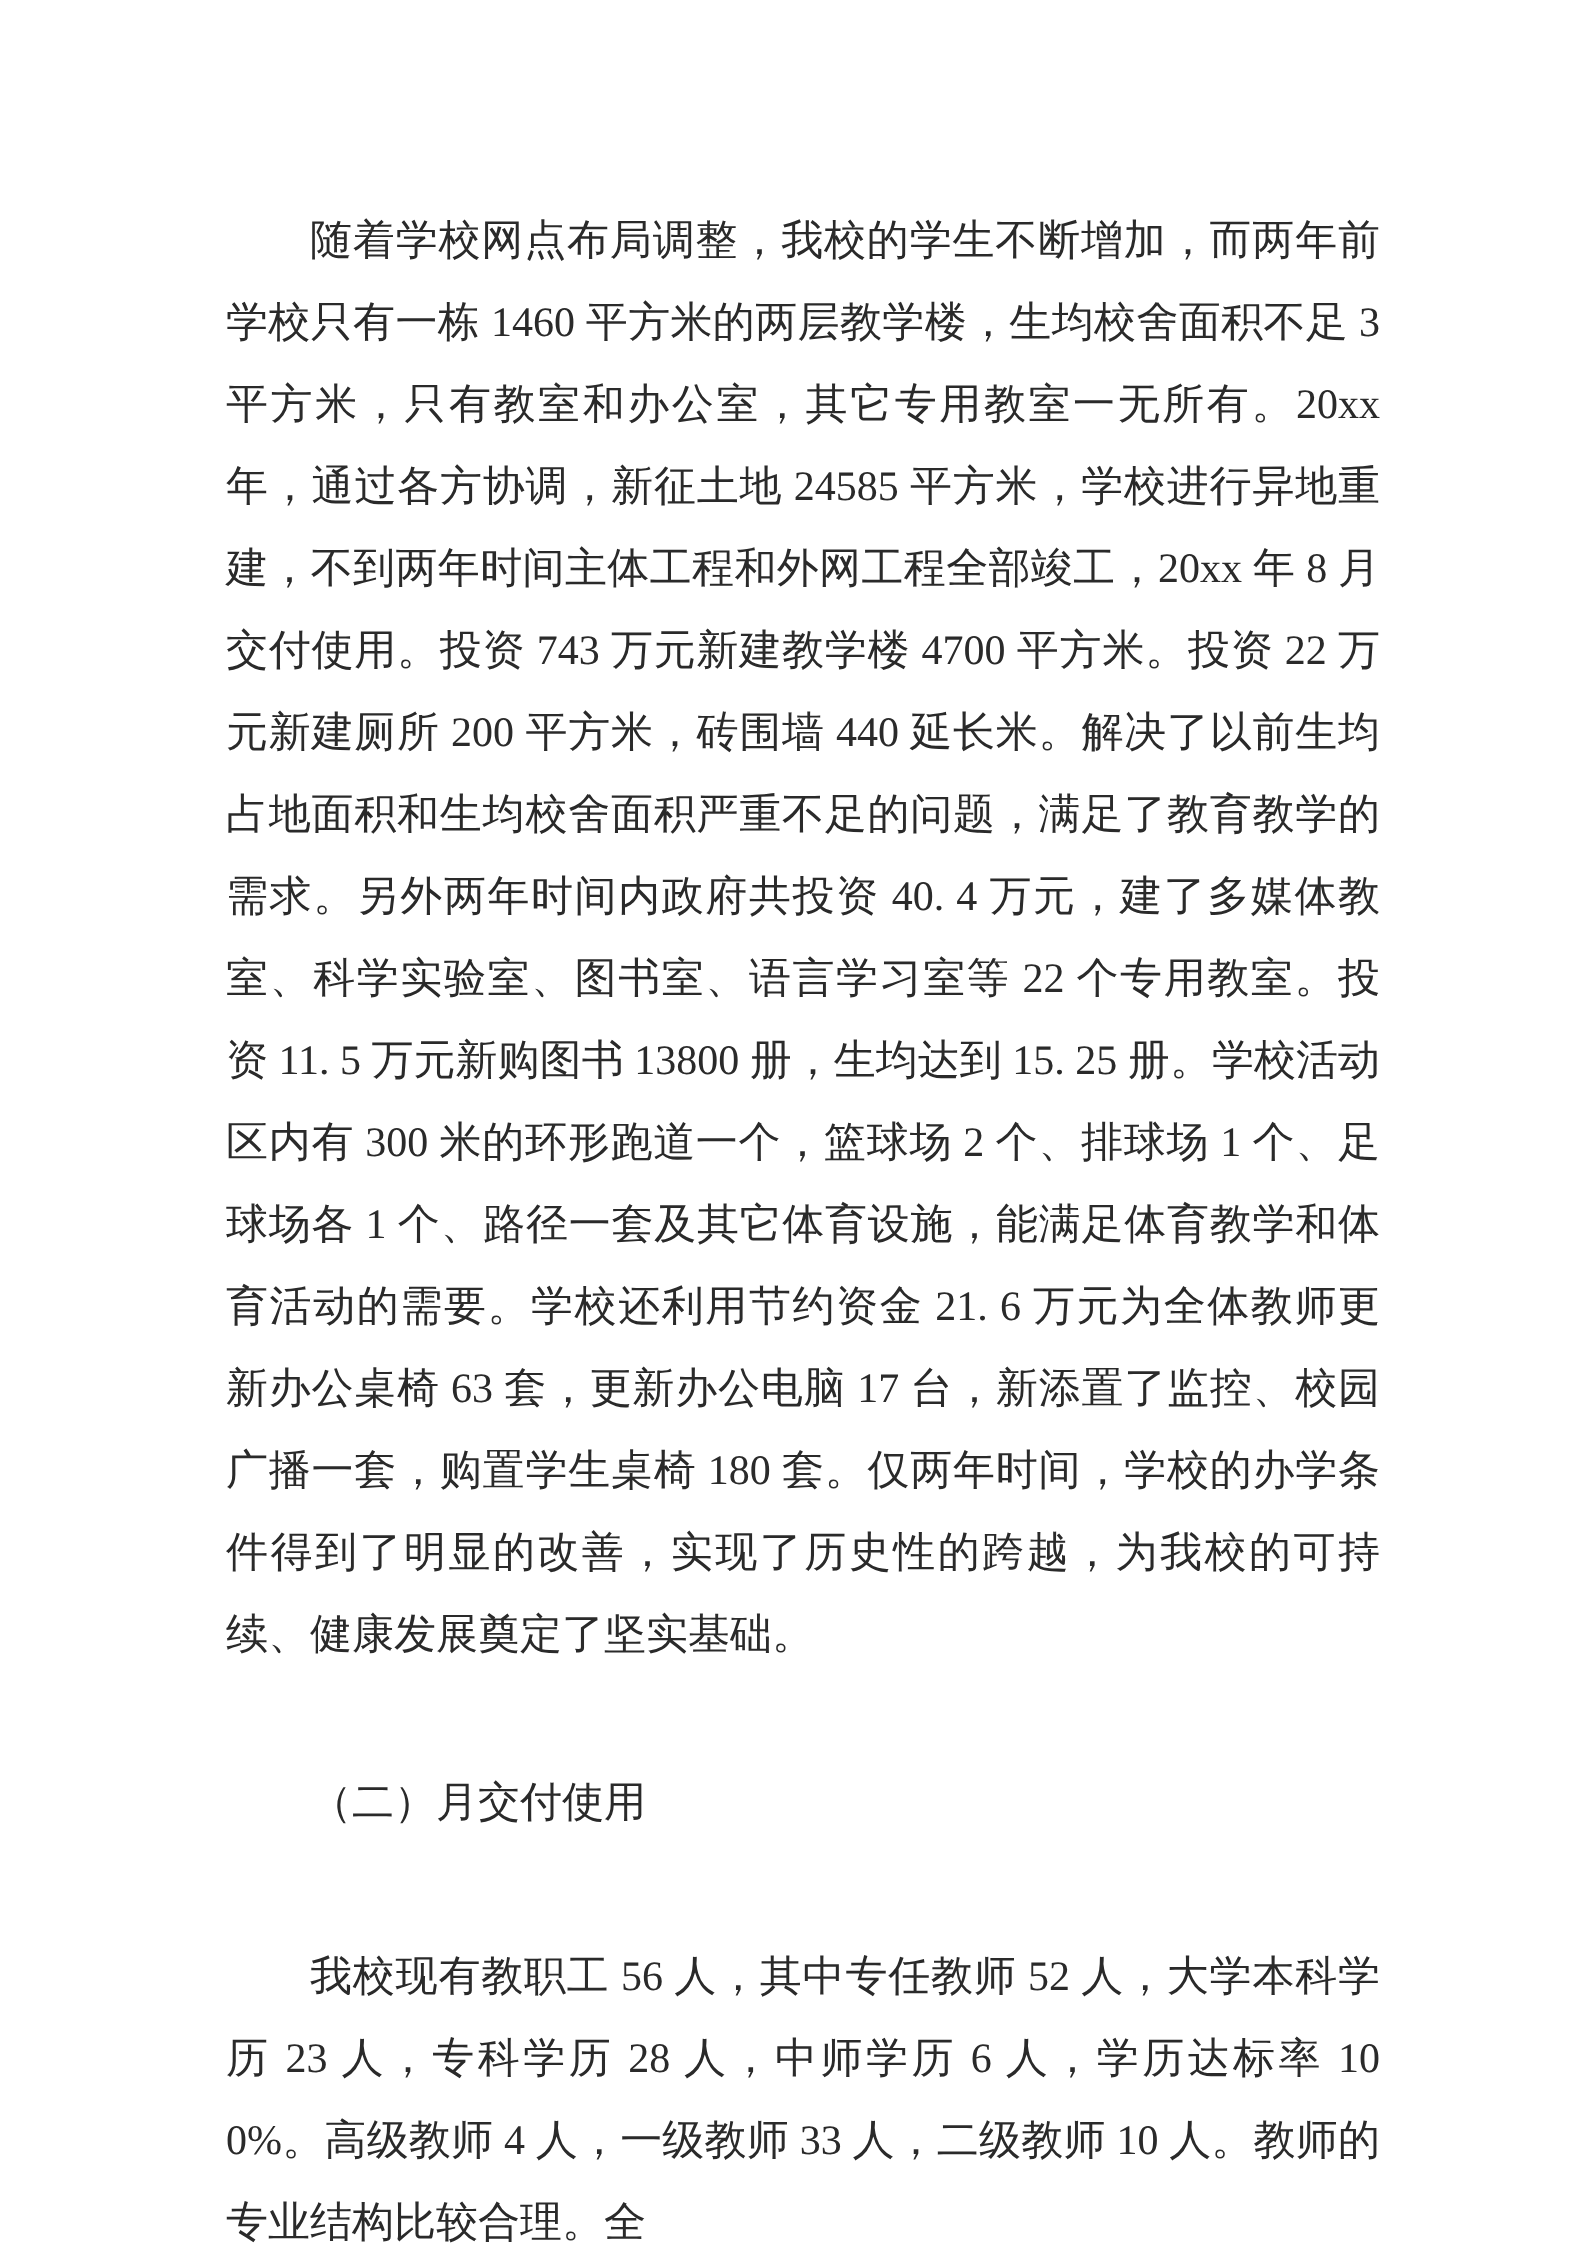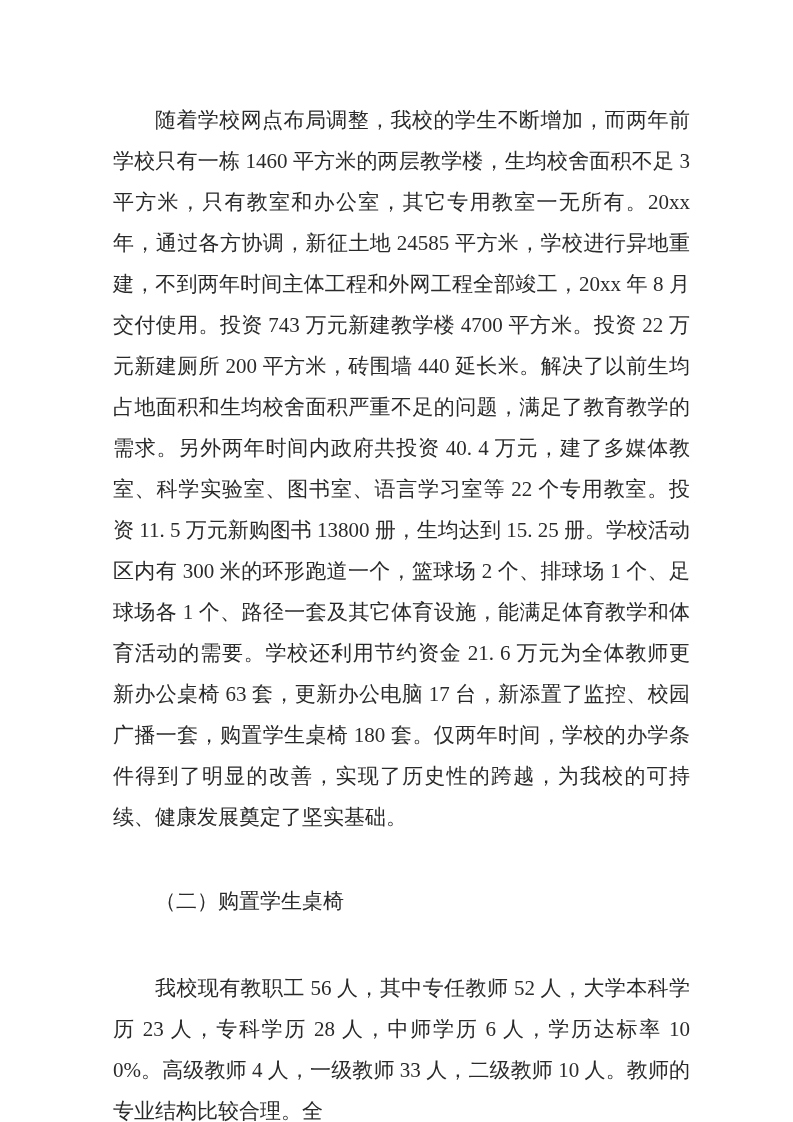--- a/index.html
+++ b/index.html
@@ -32,15 +32,15 @@
   .page p.section-heading {
     margin: 43px 0 46px 0;
     text-align: left;
   }
 </style>
 </head>
 <body>
 
 <div class="page" style="background: rgb(255, 255, 255); color: rgb(42, 42, 42);">
   <p class="body-paragraph">随着学校网点布局调整，我校的学生不断增加，而两年前学校只有一栋 1460 平方米的两层教学楼，生均校舍面积不足 3 平方米，只有教室和办公室，其它专用教室一无所有。20xx 年，通过各方协调，新征土地 24585 平方米，学校进行异地重建，不到两年时间主体工程和外网工程全部竣工，20xx 年 8 月交付使用。投资 743 万元新建教学楼 4700 平方米。投资 22 万元新建厕所 200 平方米，砖围墙 440 延长米。解决了以前生均占地面积和生均校舍面积严重不足的问题，满足了教育教学的需求。另外两年时间内政府共投资 40. 4 万元，建了多媒体教室、科学实验室、图书室、语言学习室等 22 个专用教室。投资 11. 5 万元新购图书 13800 册，生均达到 15. 25 册。学校活动区内有 300 米的环形跑道一个，篮球场 2 个、排球场 1 个、足球场各 1 个、路径一套及其它体育设施，能满足体育教学和体育活动的需要。学校还利用节约资金 21. 6 万元为全体教师更新办公桌椅 63 套，更新办公电脑 17 台，新添置了监控、校园广播一套，购置学生桌椅 180 套。仅两年时间，学校的办学条件得到了明显的改善，实现了历史性的跨越，为我校的可持续、健康发展奠定了坚实基础。</p>
-  <p class="section-heading">（二）购置学生桌椅</p>
+  <p class="section-heading">（二）月交付使用</p>
   <p class="body-paragraph">我校现有教职工 56 人，其中专任教师 52 人，大学本科学历 23 人，专科学历 28 人，中师学历 6 人，学历达标率 100%。高级教师 4 人，一级教师 33 人，二级教师 10 人。教师的专业结构比较合理。全</p>
 </div>
 
 </body></html>

